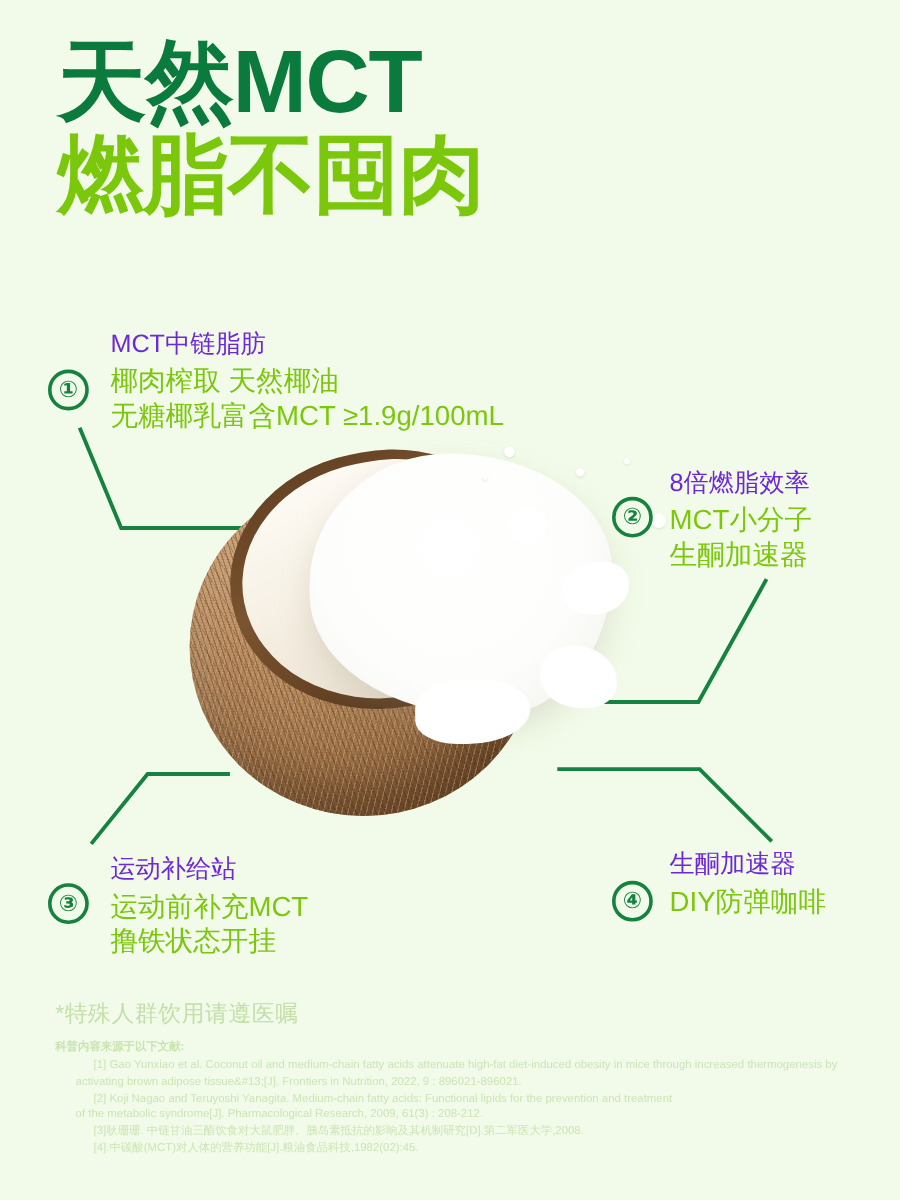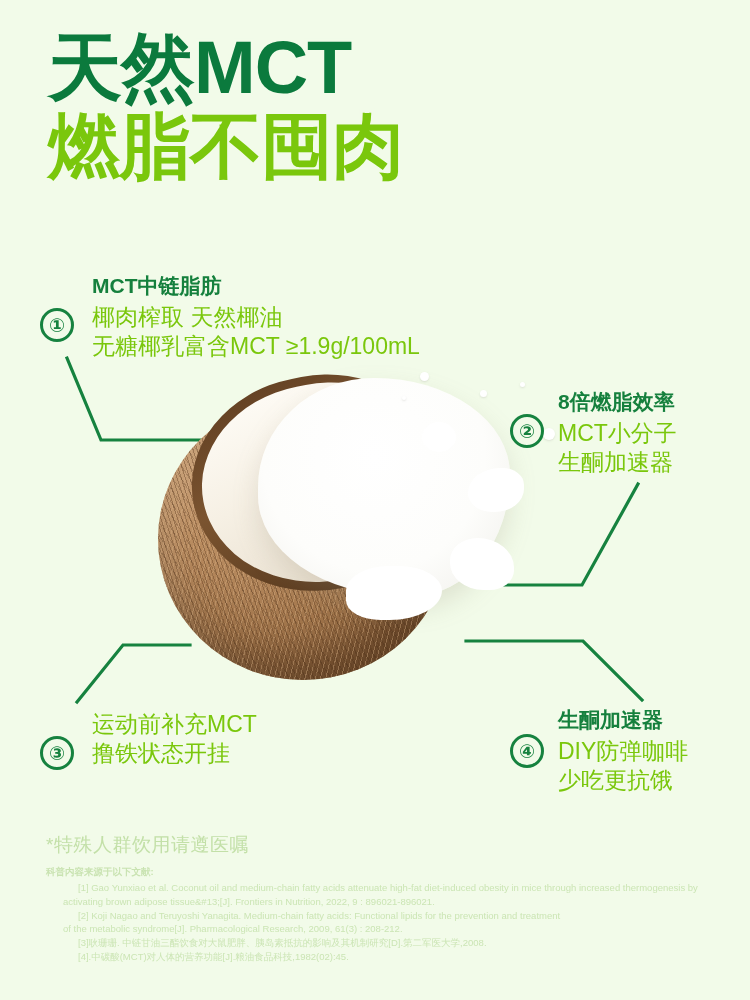--- a/index.html
+++ b/index.html
@@ -145,22 +145,22 @@
     font-weight: 700;
     display: flex;
     align-items: center;
     justify-content: center;
     line-height: 1;
     box-sizing: border-box;
   }
   .c-body { position: absolute; }
   .c-title {
     font-size: 21px;
-    font-weight: 700;
-    color: #15803d;
+    font-weight: 400;
+    color: #6d28d9;
     letter-spacing: 0px;
     margin: 0 0 3px 0;
     white-space: nowrap;
   }
   .c-line {
     font-size: 23px;
     color: #7ac70c;
     line-height: 1.28;
     white-space: nowrap;
     margin: 0;
@@ -261,31 +261,31 @@
     <div class="c-body">
       <div class="c-title">8倍燃脂效率</div>
       <div class="c-line">MCT小分子</div>
       <div class="c-line">生酮加速器</div>
     </div>
   </div>
 
   <div class="callout" id="callout-3">
     <div class="badge">③</div>
     <div class="c-body">
+      <div class="c-title">运动补给站</div>
       <div class="c-line">运动前补充MCT</div>
       <div class="c-line">撸铁状态开挂</div>
     </div>
   </div>
 
   <div class="callout" id="callout-4">
     <div class="badge">④</div>
     <div class="c-body">
       <div class="c-title">生酮加速器</div>
       <div class="c-line">DIY防弹咖啡</div>
-      <div class="c-line">少吃更抗饿</div>
     </div>
   </div>
 
   <div class="footer">
     <div class="disclaimer">*特殊人群饮用请遵医嘱</div>
     <div class="ref-head">科普内容来源于以下文献:</div>
     <div class="ref-list">
       <div class="ref">[1] Gao Yunxiao et al. Coconut oil and medium-chain fatty acids attenuate high-fat diet-induced obesity in mice through increased thermogenesis by</div>
       <div class="ref indent">activating brown adipose tissue&amp;#13;[J]. Frontiers in Nutrition, 2022, 9 : 896021-896021.</div>
       <div class="ref">[2] Koji Nagao and Teruyoshi Yanagita. Medium-chain fatty acids: Functional lipids for the prevention and treatment</div>

